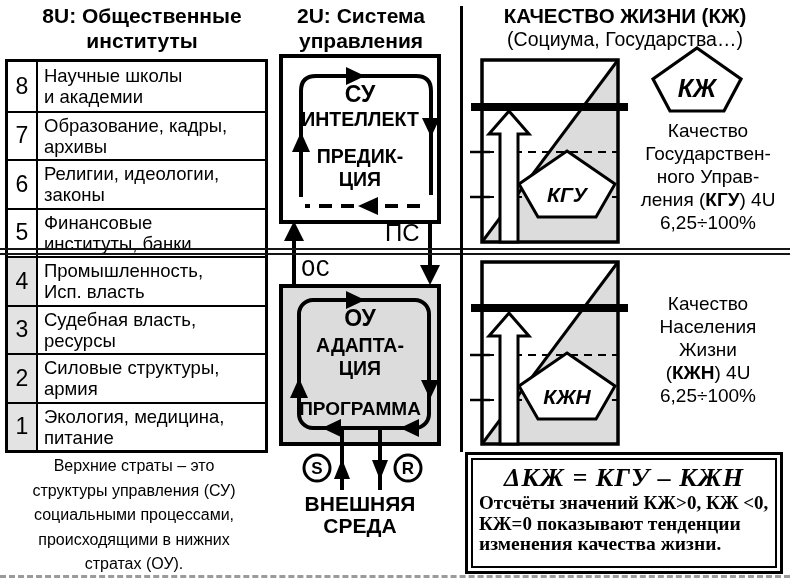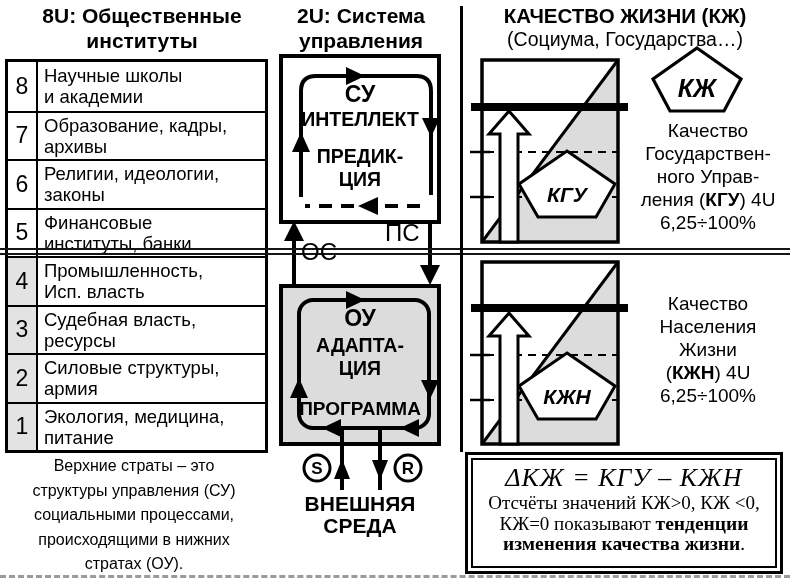--- a/index.html
+++ b/index.html
@@ -33,25 +33,25 @@
   .mid{left:281px;width:158px;}
   .su-title,.ou-title{font-weight:bold;font-size:23px;line-height:24px;}
   .blk-line{font-weight:bold;font-size:19.5px;line-height:23px;}
   .prog{font-weight:bold;font-size:19px;}
   .link-lbl{font-size:24px;line-height:25px;}
   .env{font-size:21px;line-height:22px;}
   
   .cap{left:628px;width:160px;font-size:19px;line-height:23px;}
   .penta-lbl{font-weight:bold;font-style:italic;}
   
-  .fbox{left:465px;top:452px;width:318px;height:122px;border:3px solid #000;background:#fff;box-sizing:border-box;}
+  .fbox{left:465px;top:452px;width:318px;height:122px;border:3px solid #000;background:#fff;box-sizing:border-box;font-weight:bold;}
   .fbox-inner{position:absolute;left:3px;top:3px;right:3px;bottom:3px;border:2px solid #000;
     font-family:"Liberation Serif","DejaVu Serif",serif;padding:2px 6px;box-sizing:border-box;}
   .formula{font-style:italic;font-size:26px;line-height:31px;text-align:center;letter-spacing:1px;}
-  .ftext{font-size:19px;line-height:20.5px;text-align:center;}
+  .ftext{font-size:19px;line-height:20.5px;text-align:left;}
   .ftext b{font-size:19.5px;}
   svg{position:absolute;left:0;top:0;}
   svg polygon,svg rect,svg line,svg path{shape-rendering:geometricPrecision;}
   .sr-letter{font-family:"Liberation Sans",sans-serif;font-weight:bold;font-size:17px;text-anchor:middle;}
 </style>
 </head>
 <body>
 
 <div id="stage">
 
@@ -169,21 +169,21 @@
   <div class="abs dbl-line"></div>
   <div class="abs v-line"></div>
   <div class="abs bottom-dash"></div>
 
   <div class="abs mid ctr su-title" style="top:82px;">СУ</div>
   <div class="abs mid ctr blk-line" style="top:108px;">ИНТЕЛЛЕКТ</div>
   <div class="abs mid ctr blk-line pre" style="top:145px;">ПРЕДИК-
 ЦИЯ</div>
 
   <div class="abs link-lbl" style="left:385px;top:220px;">ПС</div>
-  <div class="abs link-lbl" style="left:301px;top:239px;">ОС</div>
+  <div class="abs link-lbl" style="left:301px;top:257px;font-family:Liberation Mono, monospace;">ОС</div>
 
   <div class="abs mid ctr ou-title" style="top:306px;">ОУ</div>
   <div class="abs mid ctr blk-line pre" style="top:334px;">АДАПТА-
 ЦИЯ</div>
   <div class="abs mid ctr prog" style="top:398px;">ПРОГРАММА</div>
 
   <div class="abs mid ctr env pre" style="top:493px;font-weight:bold;">ВНЕШНЯЯ
 СРЕДА</div>
 
   <div class="abs ctr penta-lbl" style="left:647px;top:74px;width:100px;font-size:25px;">КЖ</div>

